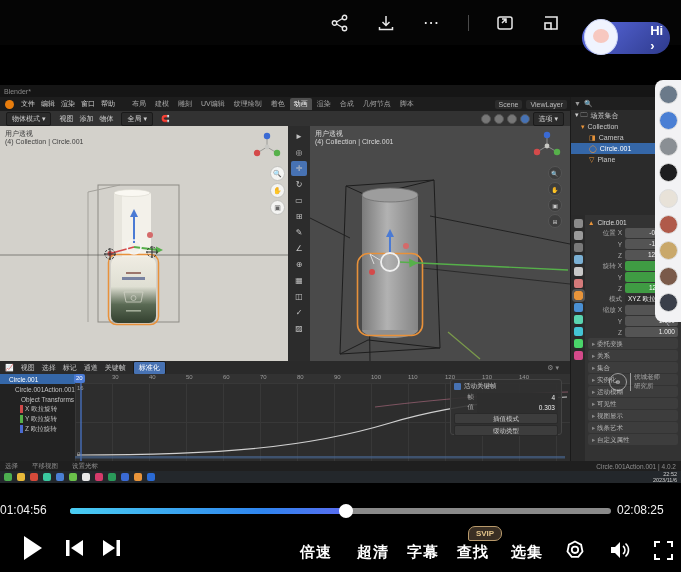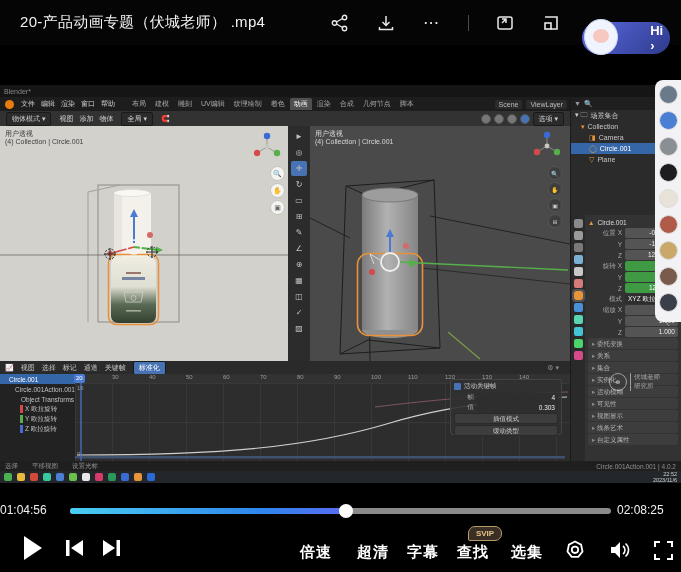--- a/index.html
+++ b/index.html
@@ -102,21 +102,20 @@
         align-items:center;justify-content:center;}
   .watermark{left:213px;top:528px;font-size:28px;color:rgba(200,200,200,.35);letter-spacing:1px;}
   svg{display:block;}
 </style>
 </head>
 <body>
 
 <div id="stage">
 
   <div class="abs topbar">
-    <div class="vtitle">20-产品动画专题（伏城老师） .mp4</div>
     <div class="topicons">
       <div class="ticon">
         <svg width="18" height="18" viewBox="0 0 18 18">
             <g stroke="#e8e8e8" stroke-width="1.4" fill="none">
           <circle cx="13.5" cy="3.5" r="2.2"></circle>
               <circle cx="3.5" cy="9" r="2.2"></circle>
               <circle cx="13.5" cy="14.5" r="2.2"></circle>
           <path d="M5.5 8l6-3.5M5.5 10l6 3.5"></path>
             </g>
           </svg>

